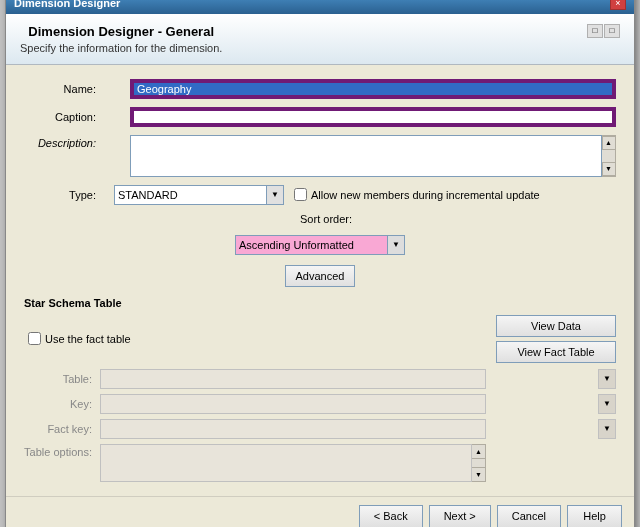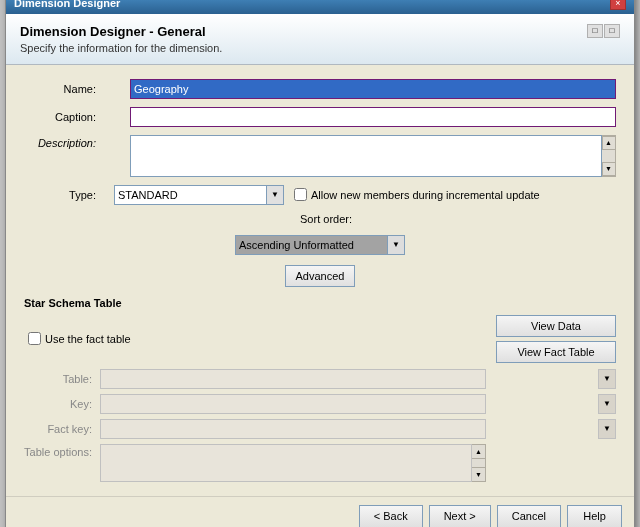--- a/index.html
+++ b/index.html
@@ -46,20 +46,21 @@
       font-size: 9px;
       display: flex;
       align-items: center;
       justify-content: center;
       cursor: pointer;
     }
     .header-section {
       background: linear-gradient(to bottom, #ffffff 0%, #dce8f0 100%);
       padding: 10px 14px 10px 14px;
       border-bottom: 1px solid #b0b8c0;
+      text-align: center;
     }
     .header-title {
       font-size: 13px;
       font-weight: bold;
       color: #000;
       margin-bottom: 3px;
     }
     .header-subtitle {
       font-size: 11px;
       color: #333;
@@ -81,21 +82,21 @@
       width: 80px;
       text-align: right;
       padding-right: 8px;
       color: #000;
       font-size: 11px;
       flex-shrink: 0;
     }
     .form-input {
       flex: 1;
       height: 20px;
-      border: 1px solid #701a75;
+      border: 4px solid #701a75;
       background: white;
       font-size: 11px;
       padding: 1px 3px;
       outline: none;
     }
     .form-input.selected {
       background: #316ac5;
       color: white;
     }
     .textarea-wrapper {
@@ -363,21 +364,21 @@
       </div>
       <label class="checkbox-label">
         <input type="checkbox" style="">
         <span>Allow new members during incremental update</span>
       </label>
     </div>
 
     <div class="sort-row">
       <label class="sort-label">Sort order:</label>
       <div class="sort-select-wrapper">
-        <select style="width:100%; height:20px; border:1px solid #7f9db9; font-size:11px; appearance:none; -webkit-appearance:none; padding:0 18px 0 3px; background:#a3a3a3;">
+        <select style="width:100%; height:20px; border:1px solid #7f9db9; font-size:11px; appearance:none; -webkit-appearance:none; padding:0 18px 0 3px; background:#f9a8d4;">
           <option>Ascending Unformatted</option>
         </select>
         <div class="select-arrow">▼</div>
       </div>
       <button class="btn">Advanced</button>
     </div>
 
     <div class="star-schema-section">
       <div class="section-title">Star Schema Table</div>
 

